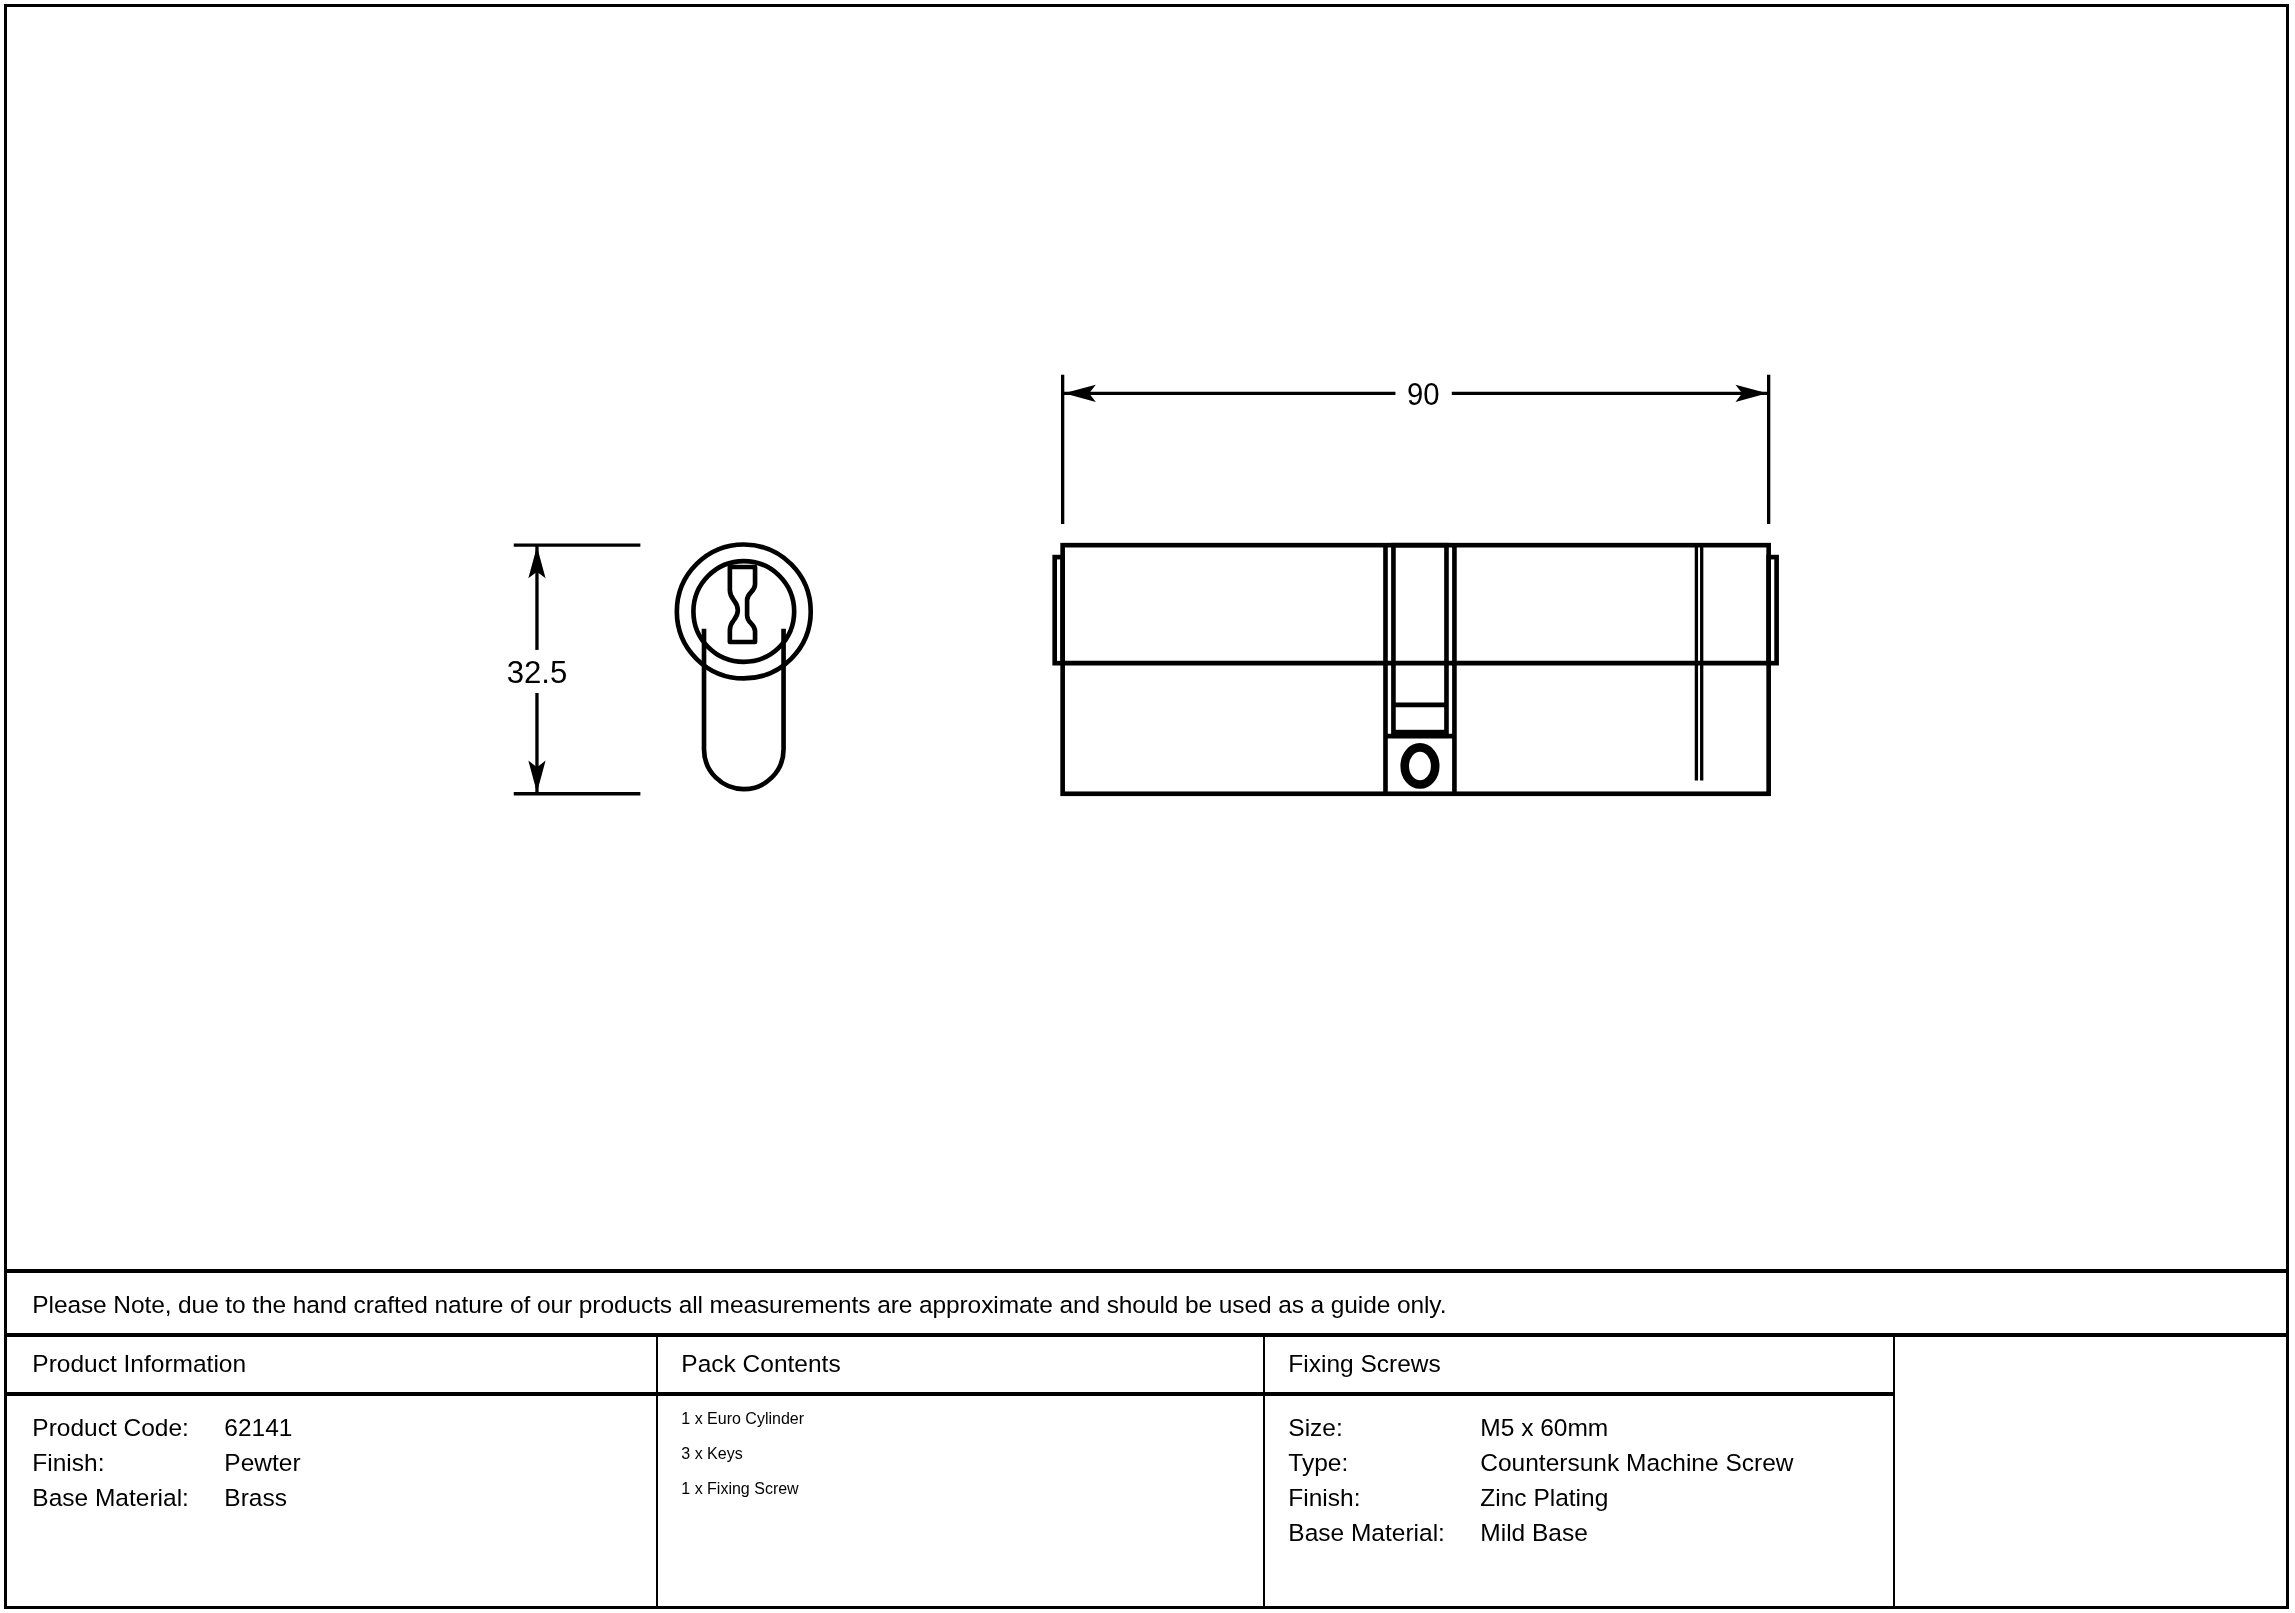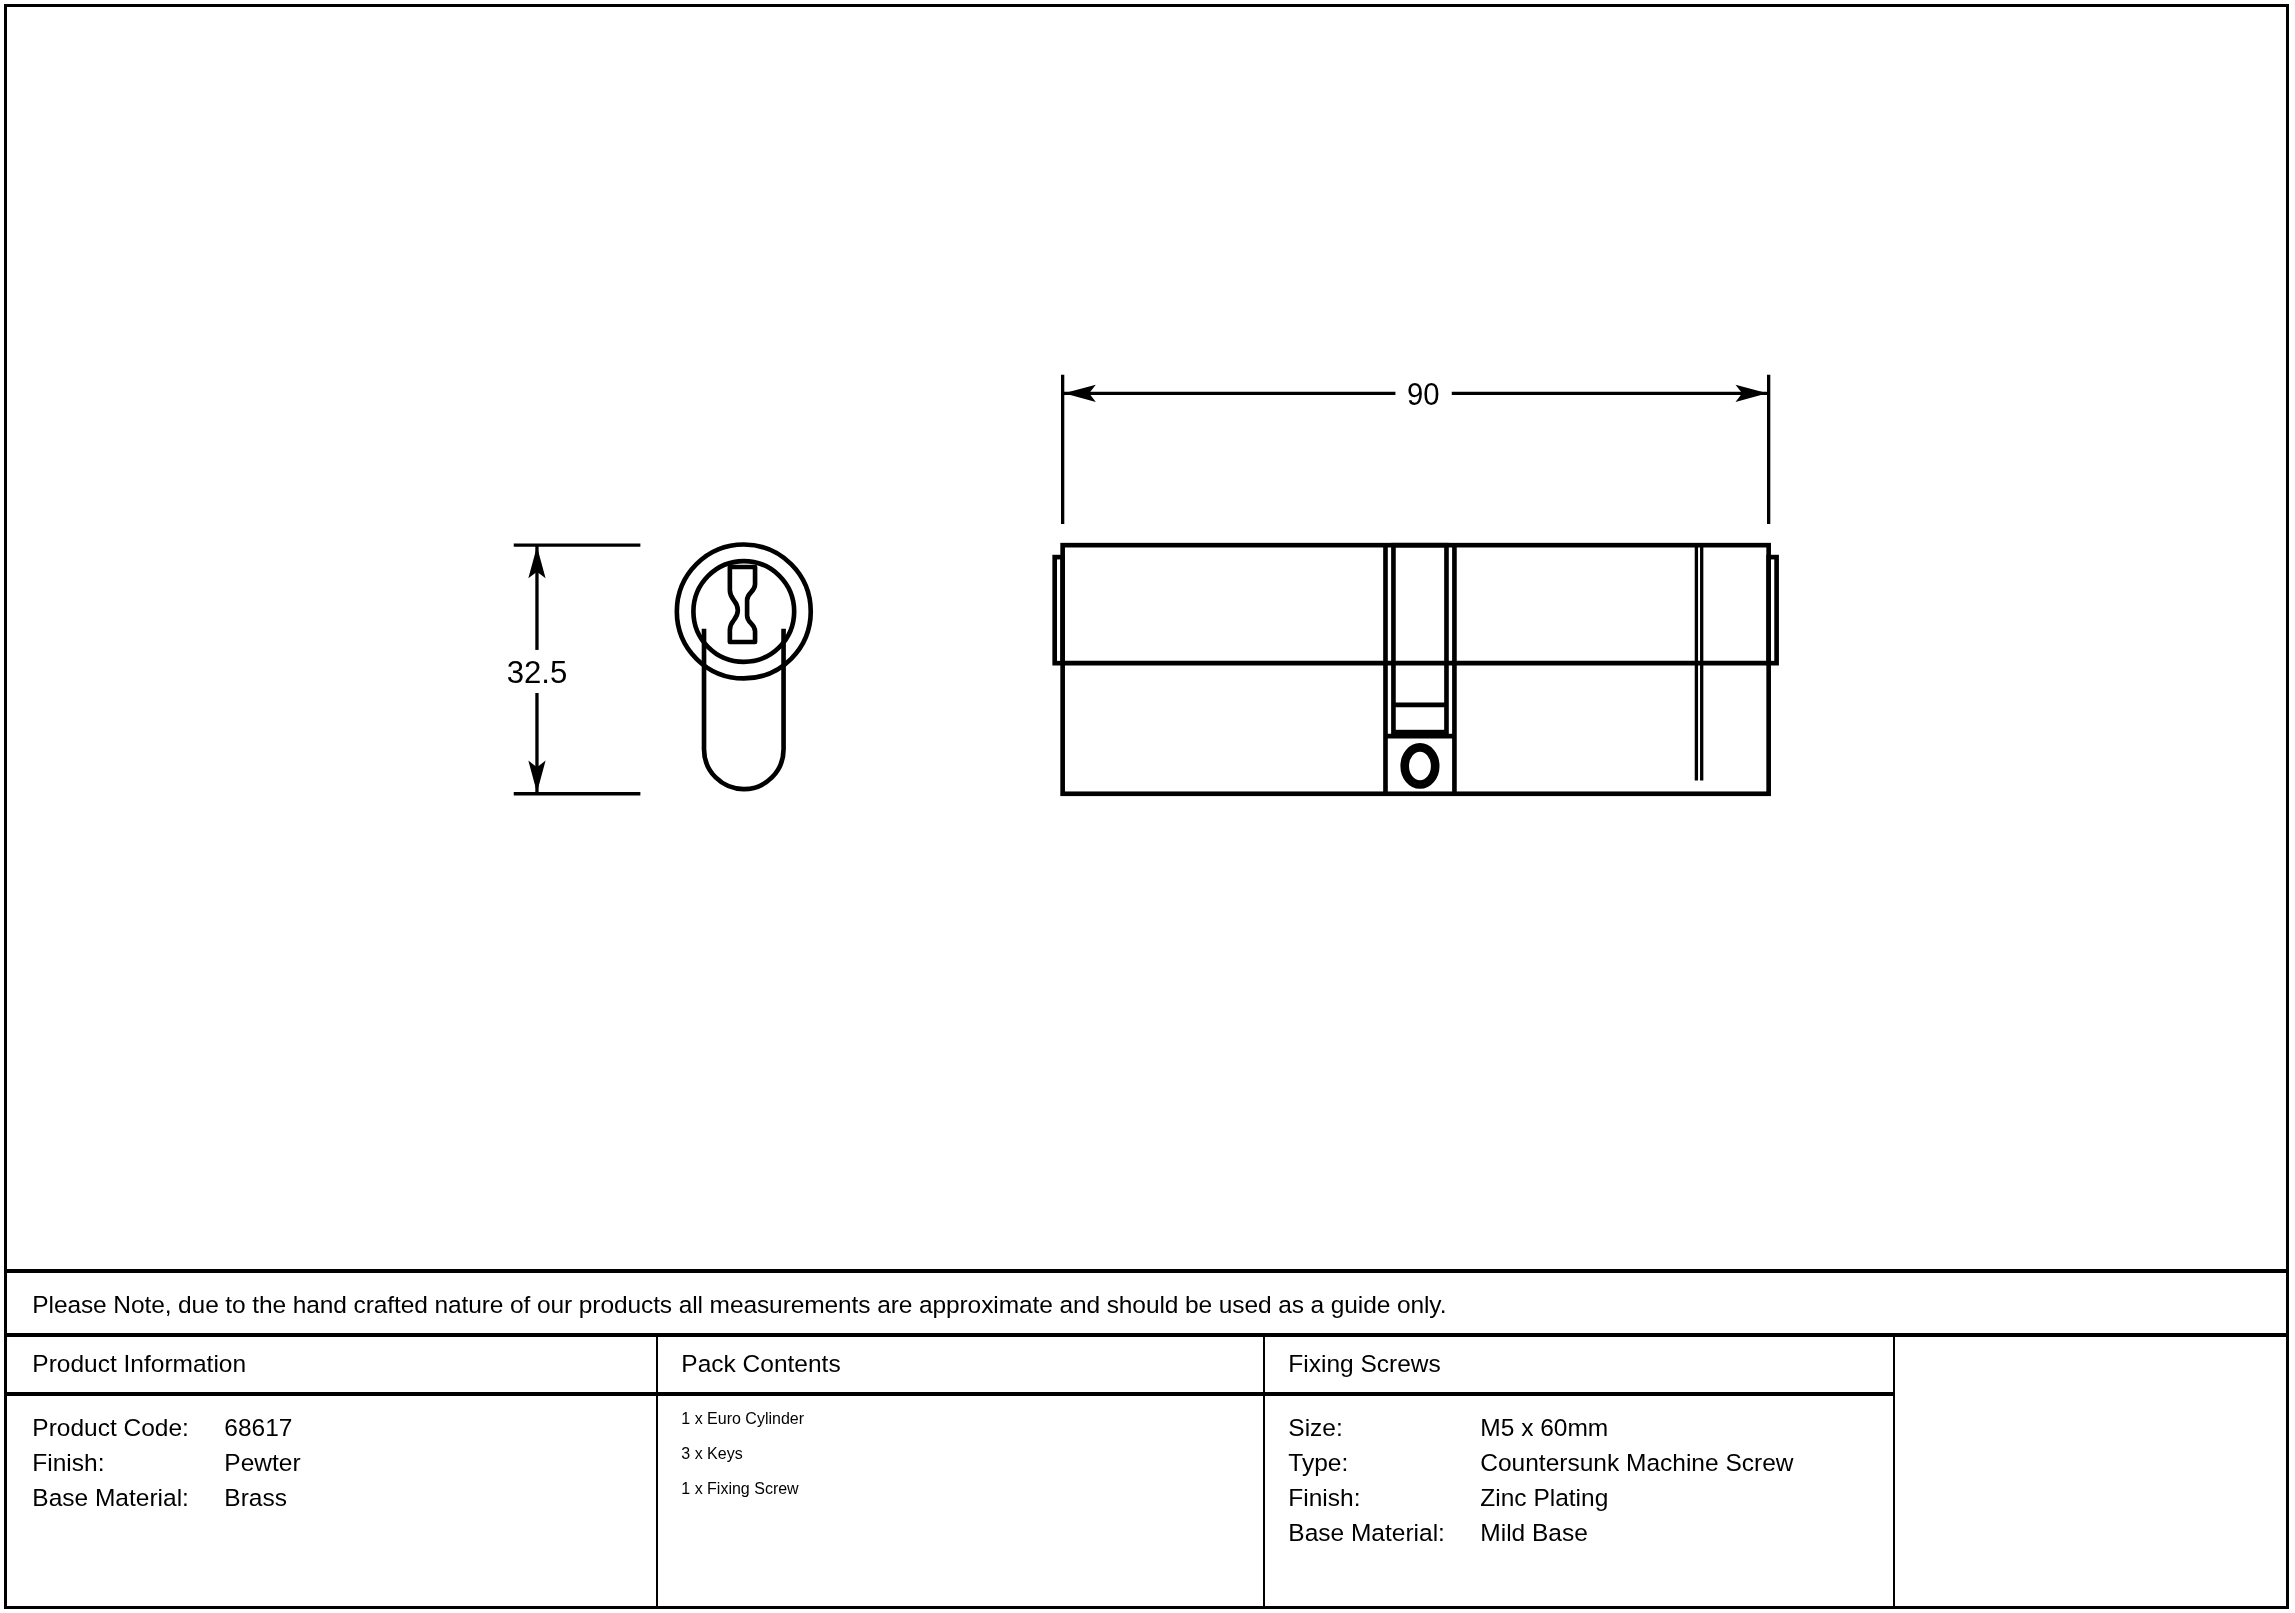--- a/index.html
+++ b/index.html
@@ -230,21 +230,21 @@
     <div class="col-div" style="left:1256px"></div>
     <div class="col-div" style="left:1886px"></div>
 
     <div class="hdr-rule" style="left:0; width:1888px"></div>
 
     <div class="col" style="left:0; width:649px">
       <div class="col-title" style="left:25px">Product Information</div>
       <div class="kv-block" style="left:25px">
         <div class="kv-row">
           <span style="display:inline-block;width:192px">Product Code:</span>
-          <span>68617</span>
+          <span>62141</span>
         </div>
         <div class="kv-row">
           <span style="display:inline-block;width:192px">Finish:</span>
           <span>Pewter</span>
         </div>
         <div class="kv-row">
           <span style="display:inline-block;width:192px">Base Material:</span>
           <span>Brass</span>
         </div>
       </div>

